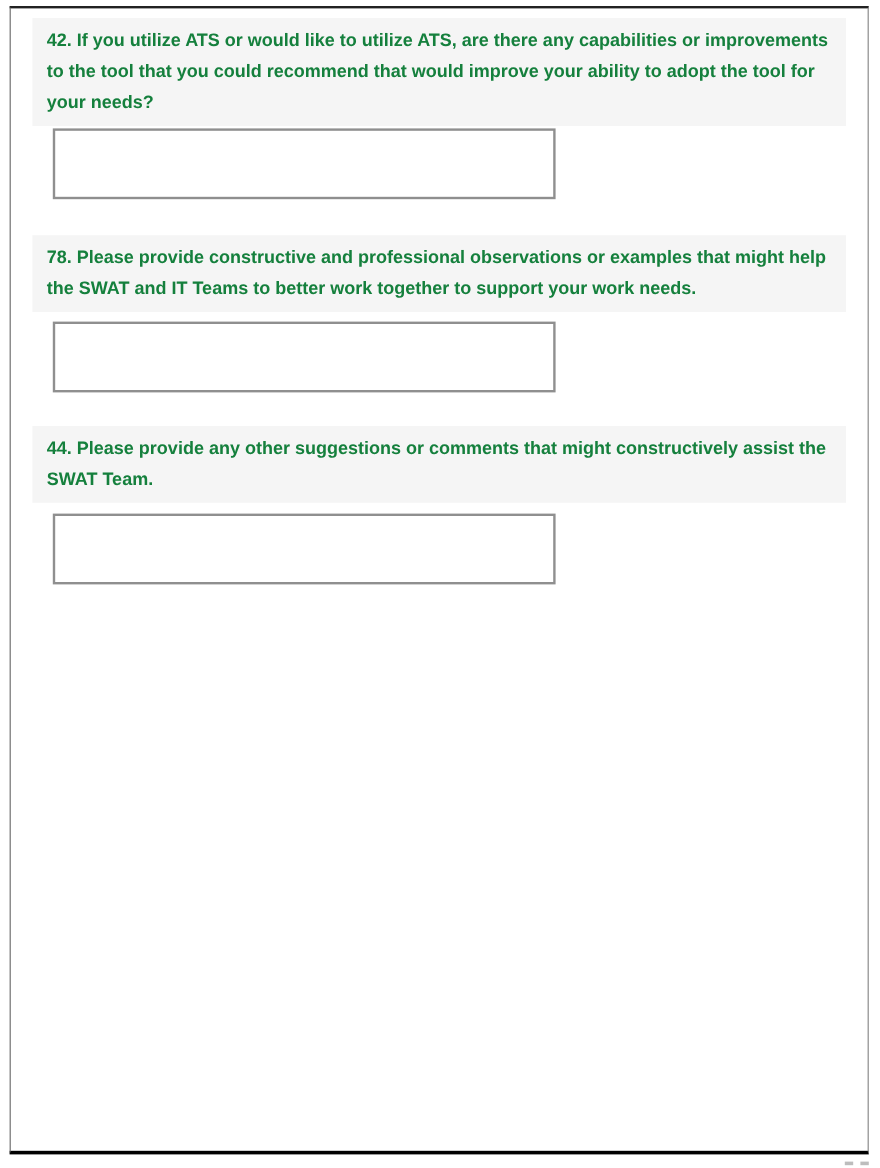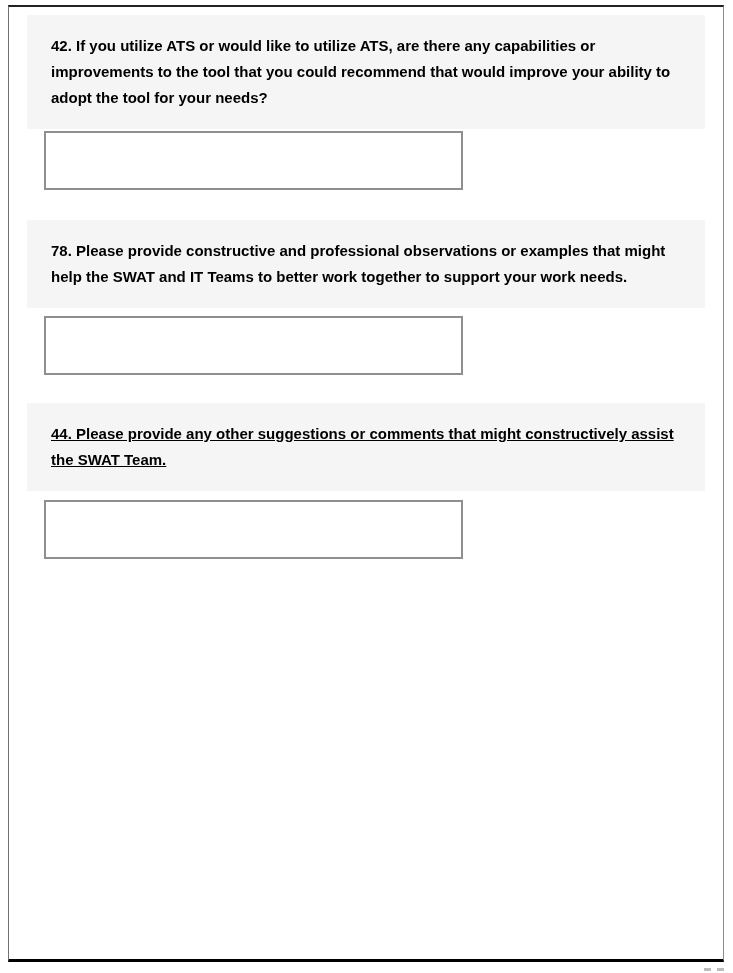--- a/index.html
+++ b/index.html
@@ -28,43 +28,43 @@
     border-bottom: 3px solid #000000;
     padding: 8px 0 0 18px;
   }
   .q-block {
     width: 678px;
     box-sizing: border-box;
     background: #f5f5f5;
     padding: 2px 8px;
   }
   .q-text {
-    margin: 16px;
+    margin: 4px;
     font-size: 15px;
     font-weight: bold;
     line-height: 26px;
-    color: #000000;
+    color: #15803d;
   }
   .answer-box {
     display: block;
     margin: 2px 0 0 17px;
     width: 419px;
     height: 59px;
     box-sizing: border-box;
     border: 2px solid #8f8f8f;
     background: #ffffff;
     resize: none;
     outline: none;
     font-family: "Liberation Sans", sans-serif;
     font-size: 14px;
     color: #111111;
     padding: 4px 6px;
   }
   .gap-q43 { margin-top: 30px; }
-  .gap-q44 { margin-top: 28px; text-decoration: underline; }
+  .gap-q44 { margin-top: 28px; }
   .box-gap-2 { margin-top: 2px; }
   .box-gap-8 { margin-top: 8px; }
   .box-gap-9 { margin-top: 9px; }
   .footer-marks {
     position: absolute;
     left: 704px;
     top: 968px;
     width: 26px;
     height: 4px;
   }

